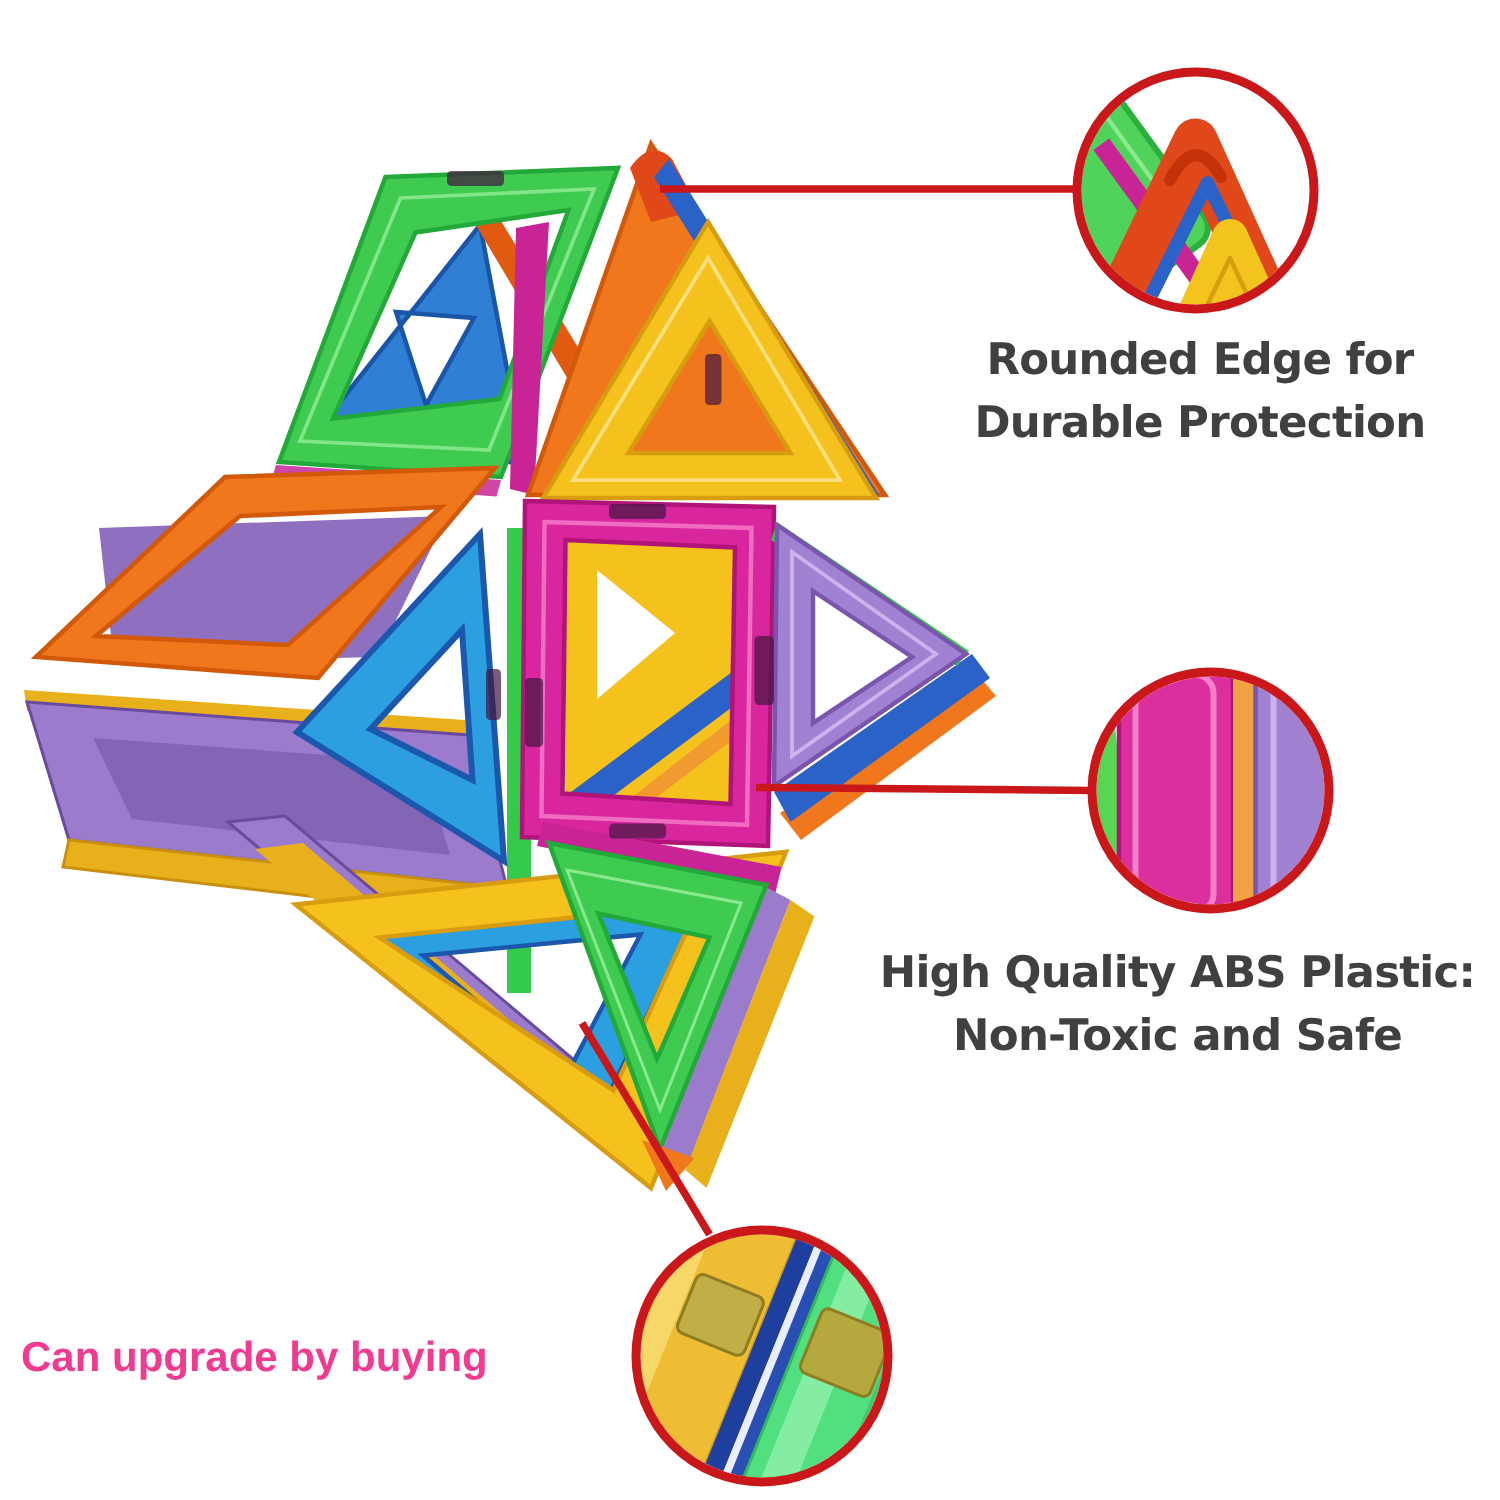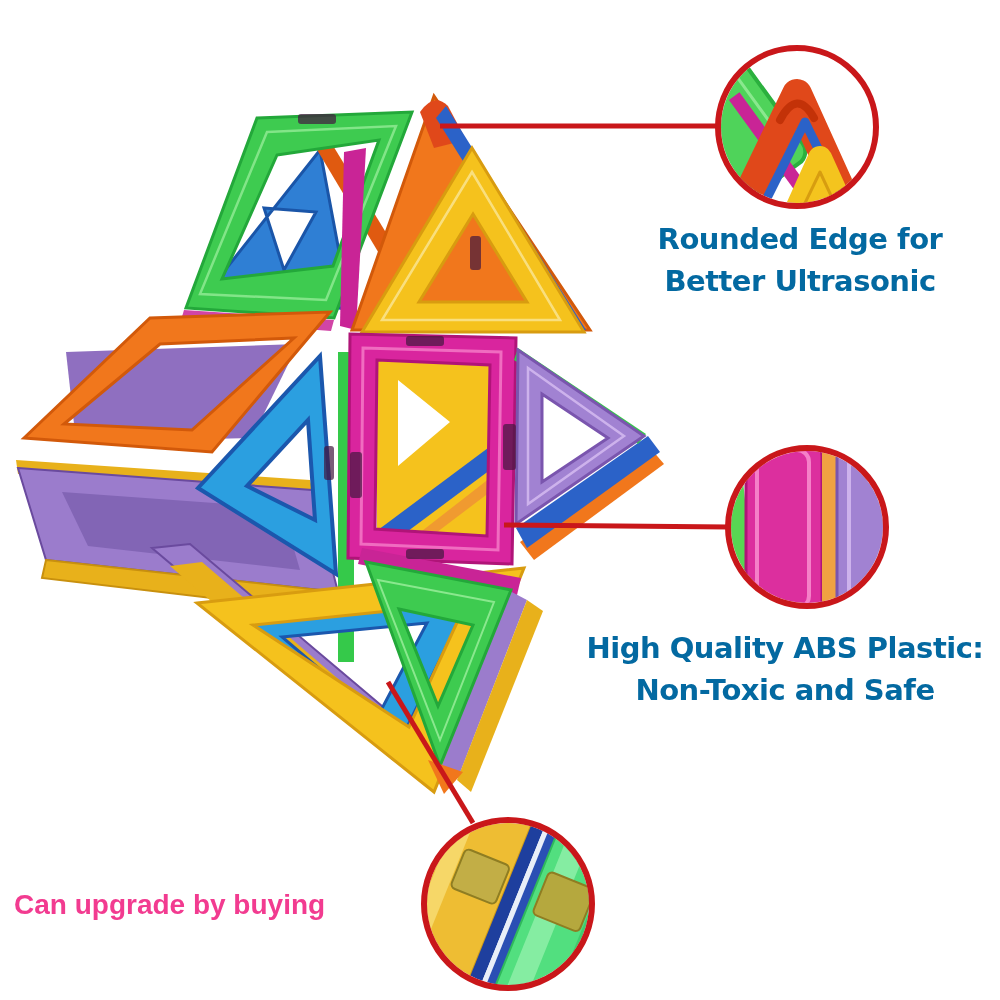--- a/index.html
+++ b/index.html
@@ -1,19 +1,19 @@
 <!DOCTYPE html>
 <html><head>
 <meta charset="utf-8">
 <style>
   html,body{margin:0;padding:0;background:#fff;}
   .canvas{position:relative;width:1000px;height:1000px;background:#ffffff;overflow:hidden;
           font-family:"DejaVu Sans",sans-serif;}
   .canvas svg{position:absolute;left:0;top:0;}
-  .callout-text{position:absolute;color:#0369a1;font-weight:700;font-size:29px;line-height:42px;
+  .callout-text{position:absolute;color:#404040;font-weight:700;font-size:29px;line-height:42px;
                 text-align:center;letter-spacing:-0.5px;font-family:"DejaVu Sans",sans-serif;}
   .callout-text div{white-space:pre;}
   .pink-note{position:absolute;left:14px;top:802px;color:#f23b90;font-weight:700;font-size:28px;
              line-height:41px;font-family:"Liberation Sans",sans-serif;white-space:pre;}
 </style>
 </head>
 <body>
 
 <div class="canvas">
 
@@ -137,21 +137,21 @@
         <rect x="534" y="858" width="50" height="46" rx="5" fill="#b5a83e" stroke="#8f7d22" stroke-width="2"></rect>
         <rect x="586" y="810" width="6" height="190" fill="#2fb85c" opacity="0.5"></rect>
       </g>
     </g>
     <circle cx="508" cy="904" r="84" fill="none" stroke="#c9171a" stroke-width="6"></circle>
   </g>
 </svg>
 
 <div class="callout-text" style="left:630px;top:218px;width:340px;">
   <div>Rounded Edge for</div>
-  <div>Better Ultrasonic</div>
+  <div>Durable Protection</div>
 </div>
 
 <div class="callout-text" style="left:550px;top:627px;width:470px;">
   <div>High Quality ABS Plastic:</div>
   <div>Non-Toxic and Safe</div>
 </div>
 
 
 <div class="pink-note">
   <div>Can upgrade by buying</div>

